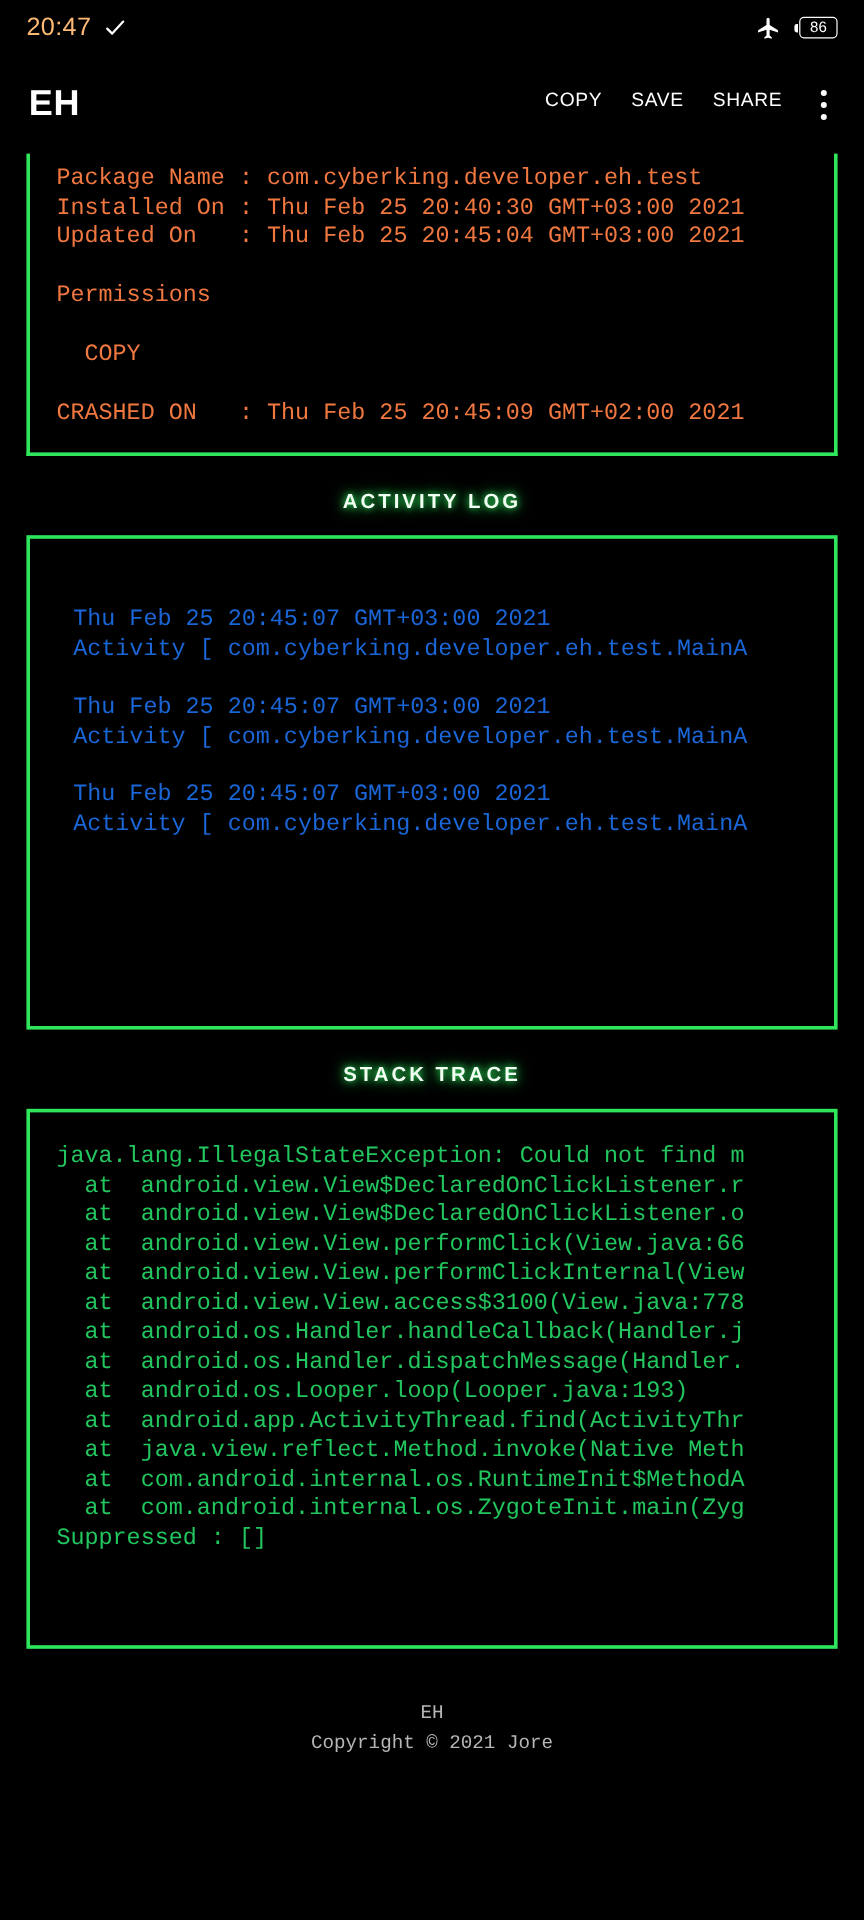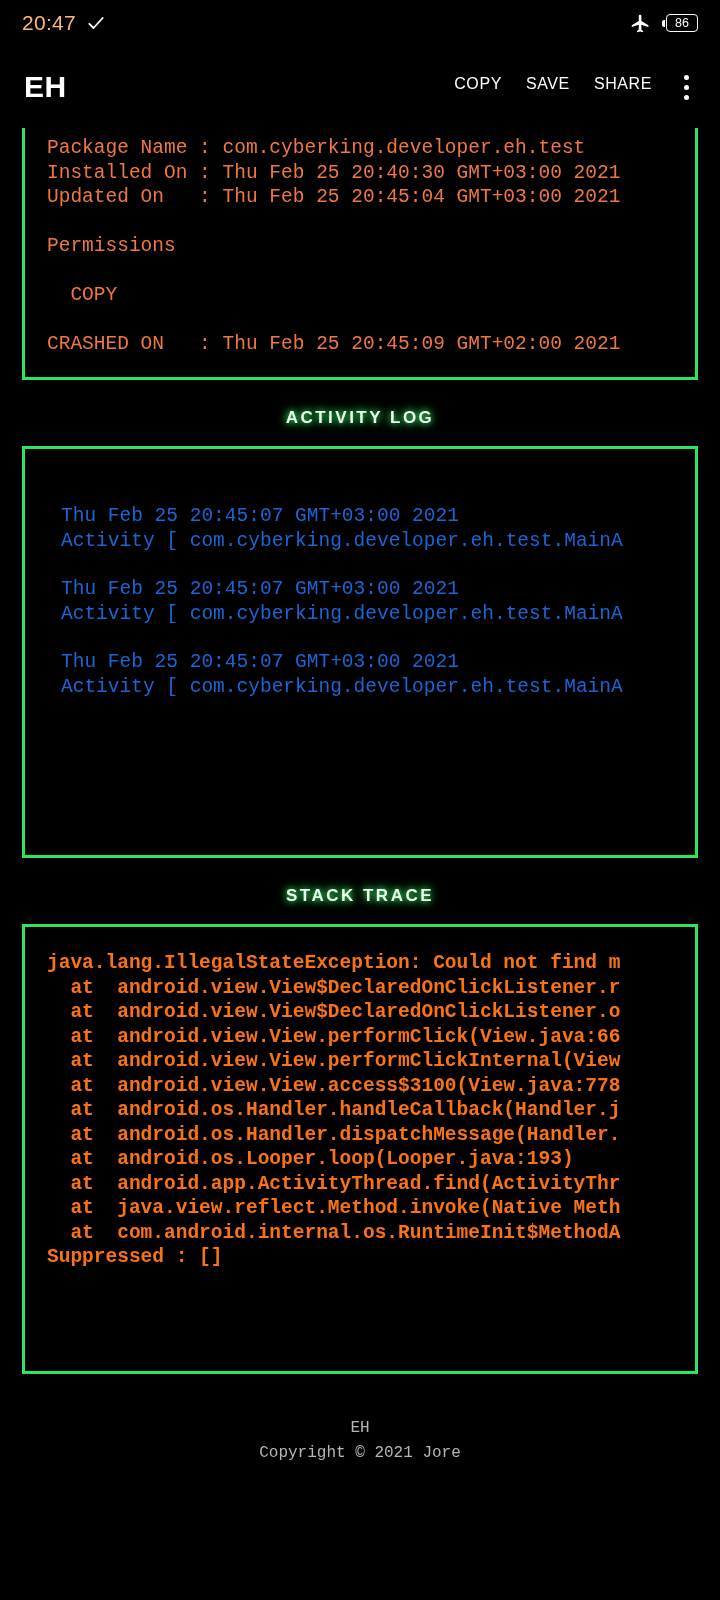--- a/index.html
+++ b/index.html
@@ -166,21 +166,21 @@
     padding: 55px 0 0 36px;
   }
   .log-entry { margin-bottom: 24px; }
   .log-line { color: #1A66D6; }
 
   
   .panel-stack {
     height: 450px;
     padding: 24px 0 0 22px;
   }
-  .trace-line { color: #f97316; font-weight: bold; }
+  .trace-line { color: #22c55e; }
 
   
   .footer {
     text-align: center;
     margin-top: 42px;
     font-family: "Liberation Mono", "DejaVu Sans Mono", monospace;
     font-size: 16px;
     line-height: 25px;
     color: #B6B6B6;
   }
@@ -263,20 +263,21 @@
     <div class="mono trace-line">  at  android.view.View$DeclaredOnClickListener.o</div>
     <div class="mono trace-line">  at  android.view.View.performClick(View.java:66</div>
     <div class="mono trace-line">  at  android.view.View.performClickInternal(View</div>
     <div class="mono trace-line">  at  android.view.View.access$3100(View.java:778</div>
     <div class="mono trace-line">  at  android.os.Handler.handleCallback(Handler.j</div>
     <div class="mono trace-line">  at  android.os.Handler.dispatchMessage(Handler.</div>
     <div class="mono trace-line">  at  android.os.Looper.loop(Looper.java:193)</div>
     <div class="mono trace-line">  at  android.app.ActivityThread.find(ActivityThr</div>
     <div class="mono trace-line">  at  java.view.reflect.Method.invoke(Native Meth</div>
     <div class="mono trace-line">  at  com.android.internal.os.RuntimeInit$MethodA</div>
+    <div class="mono trace-line">  at  com.android.internal.os.ZygoteInit.main(Zyg</div>
     <div class="mono trace-line">Suppressed : []</div>
   </div>
 
   <div class="footer">
     <div>EH</div>
     <div>Copyright © 2021 Jore</div>
   </div>
 
 </div>
 

